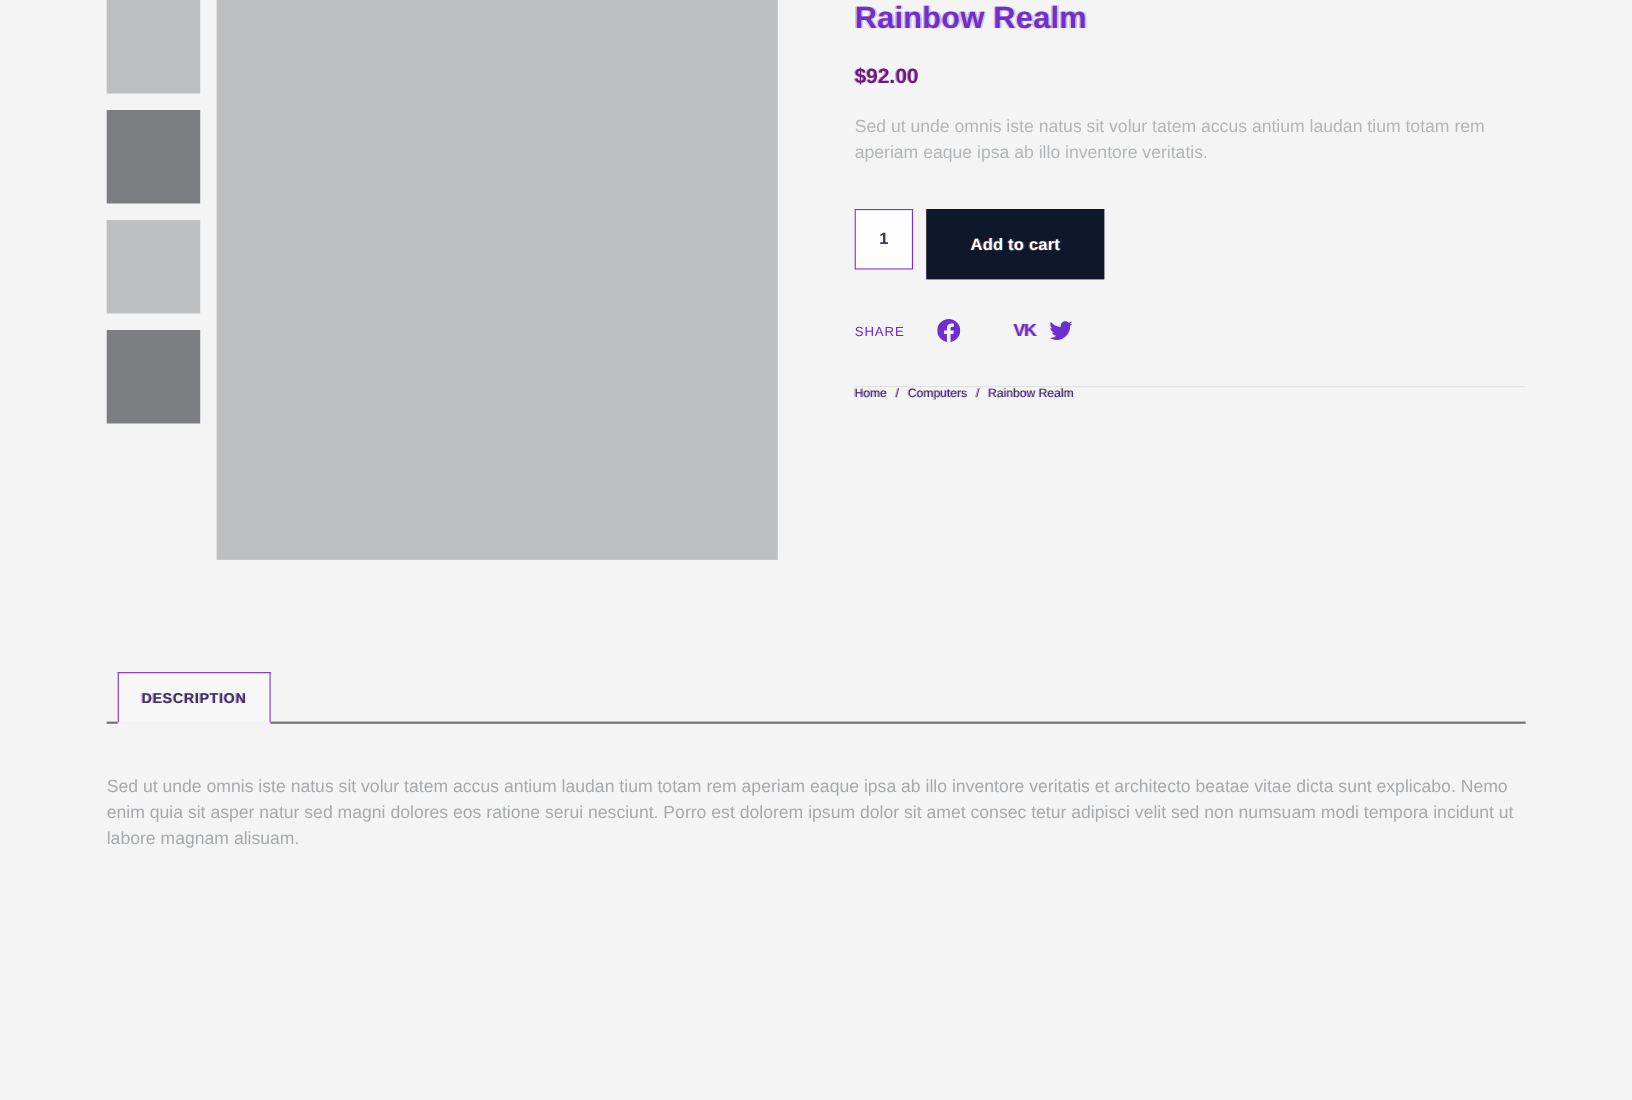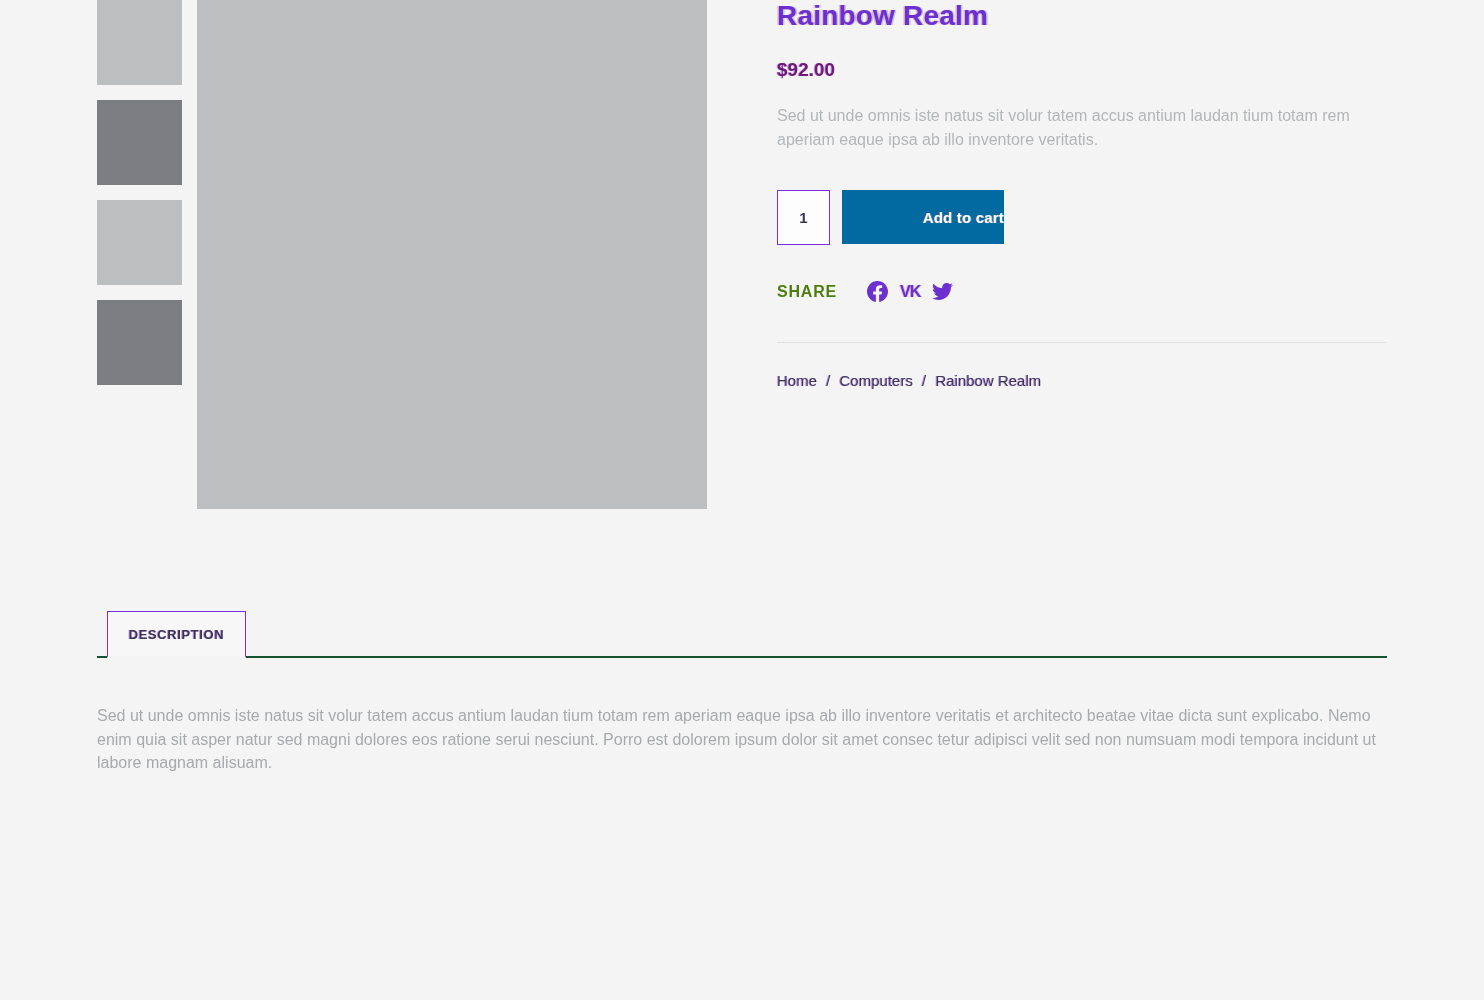--- a/index.html
+++ b/index.html
@@ -45,56 +45,56 @@
     border: 1.5px solid #7c2ce2;
     background: #fdfdfd;
     text-align: center;
     font-family: "Liberation Sans", sans-serif;
     font-size: 15px; font-weight: 700;
     color: #3c3653;
     outline: none;
   }
   .add-to-cart {
     margin-left: 12px;
-    width: 162px; height: 54px;
-    background: #0369a1;
+    width: 162px; height: 64px;
+    background: #0f172a;
     border: none; cursor: pointer;
     color: #ffffff;
     font-family: "Liberation Sans", sans-serif;
     font-size: 15px; font-weight: 700;
     letter-spacing: 0.2px;
     text-shadow: -1px 0 0 rgba(255, 80, 80, 0.35), 1px 0 0 rgba(120, 220, 255, 0.35);
-    text-align: right;
   }
   .share-row { margin-top: 36px; display: flex; align-items: center; }
   .share-label {
-    font-size: 16px; font-weight: 700; letter-spacing: 0.8px;
-    color: #4d7c0f;
+    font-size: 12px; font-weight: 400; letter-spacing: 0.8px;
+    color: #6d28d9;
   }
   .share-icons { display: flex; align-items: center; margin-left: 30px; }
   .share-icon { display: inline-flex; align-items: center; justify-content: center;
     margin-right: 12px; cursor: pointer; color: #6d2fd0; }
   .share-icon svg { display: block; }
   .vk-text {
     font-size: 16px; font-weight: 800; letter-spacing: -1px;
     color: #6d2fd0; font-style: normal;
     text-shadow: -1px 0 0 rgba(214, 44, 92, 0.3), 1px 0 0 rgba(46, 88, 255, 0.3);
+    margin-left: 36px;
   }
   .divider { margin-top: 40px; border-top: 1px solid #e0e0e2; width: 100%; }
-  .breadcrumb { margin-top: 29px; font-size: 15px; font-weight: 500; }
+  .breadcrumb { font-size: 11px; font-weight: 500; }
   .breadcrumb span {
     color: #3c3653;
     text-shadow: -1px 0 0 rgba(124, 44, 226, 0.5);
   }
   .breadcrumb .crumb-link { cursor: pointer; }
   .breadcrumb .sep { margin: 0 5px; }
 
   
   .tabs-section { margin-top: 102px; }
-  .tabs-row { border-bottom: 2px solid #14532d; padding-left: 10px; display: flex; text-align: center; }
+  .tabs-row { border-bottom: 2px solid #737373; padding-left: 10px; display: flex; text-align: center; }
   .tab {
     width: 139px; height: 47px;
     border: 1.5px solid #7c2ce2;
     border-bottom: 2px solid #f4f4f4;
     margin-bottom: -2px;
     background: #f7f7f8;
     display: flex; align-items: center; justify-content: center;
     cursor: pointer;
   }
   .tab-label {

